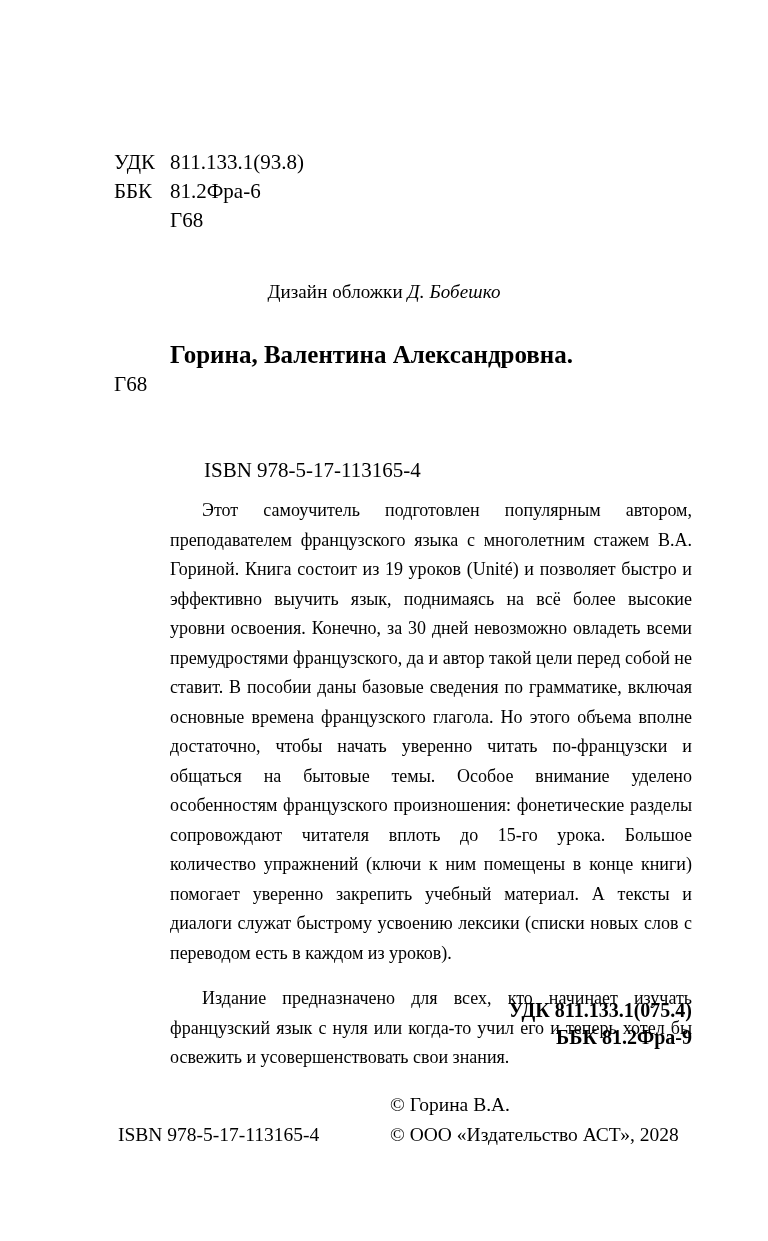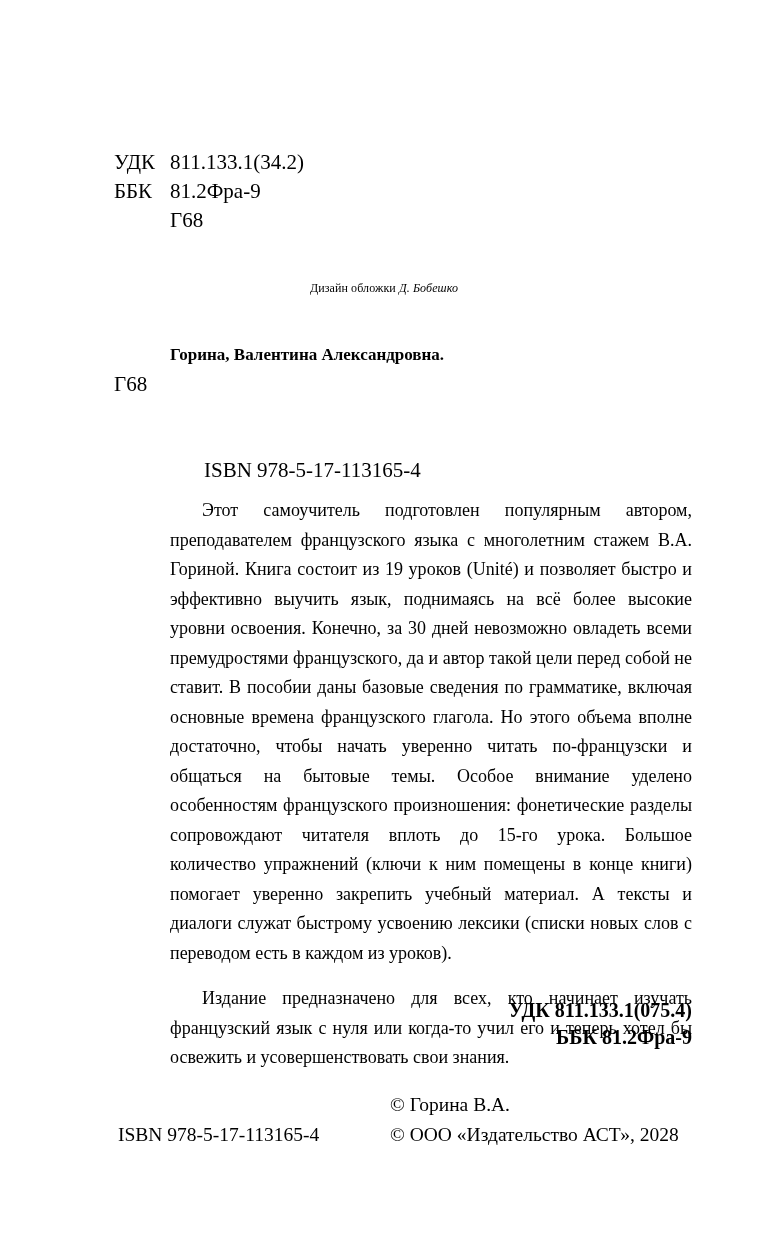--- a/index.html
+++ b/index.html
@@ -49,38 +49,38 @@
     width: 56px;
   }
 
   
   .cover-design {
     position: absolute;
     left: 0;
     right: 0;
     top: 281px;
     text-align: center;
-    font-size: 12px;
+    font-size: 19px;
     letter-spacing: .1px;
   }
   .cover-design .designer {
     font-style: italic;
   }
 
   
   .biblio {
     position: absolute;
     left: 114px;
     top: 341px;
     width: 578px;
   }
   .biblio-author {
     margin: 0 0 1px 56px;
     font-weight: bold;
-    font-size: 17px;
+    font-size: 25px;
     line-height: 28px;
   }
   .biblio-body {
     position: relative;
     font-size: 21px;
     line-height: 28px;
     text-align: justify;
     text-justify: inter-word;
     margin: 0;
     padding-left: 56px;
@@ -160,22 +160,22 @@
   .spacer-cell {
     visibility: hidden;
   }
 </style>
 </head>
 <body>
 
 <div class="page">
 
   <div class="class-block">
-    <span class="class-row"><span class="class-label">УДК</span><span class="class-value">811.133.1(34.2)</span></span>
-    <span class="class-row"><span class="class-label">ББК</span><span class="class-value">81.2Фра-9</span></span>
+    <span class="class-row"><span class="class-label">УДК</span><span class="class-value">811.133.1(93.8)</span></span>
+    <span class="class-row"><span class="class-label">ББК</span><span class="class-value">81.2Фра-6</span></span>
     <span class="class-row indent"><span class="class-label"></span><span class="class-value">Г68</span></span>
   </div>
 
   <div class="cover-design">
     <span>Дизайн обложки</span>
     <span class="designer">Д. Бобешко</span>
   </div>
 
   <div class="biblio">
     <div class="biblio-author">Горина, Валентина Александровна.</div>

